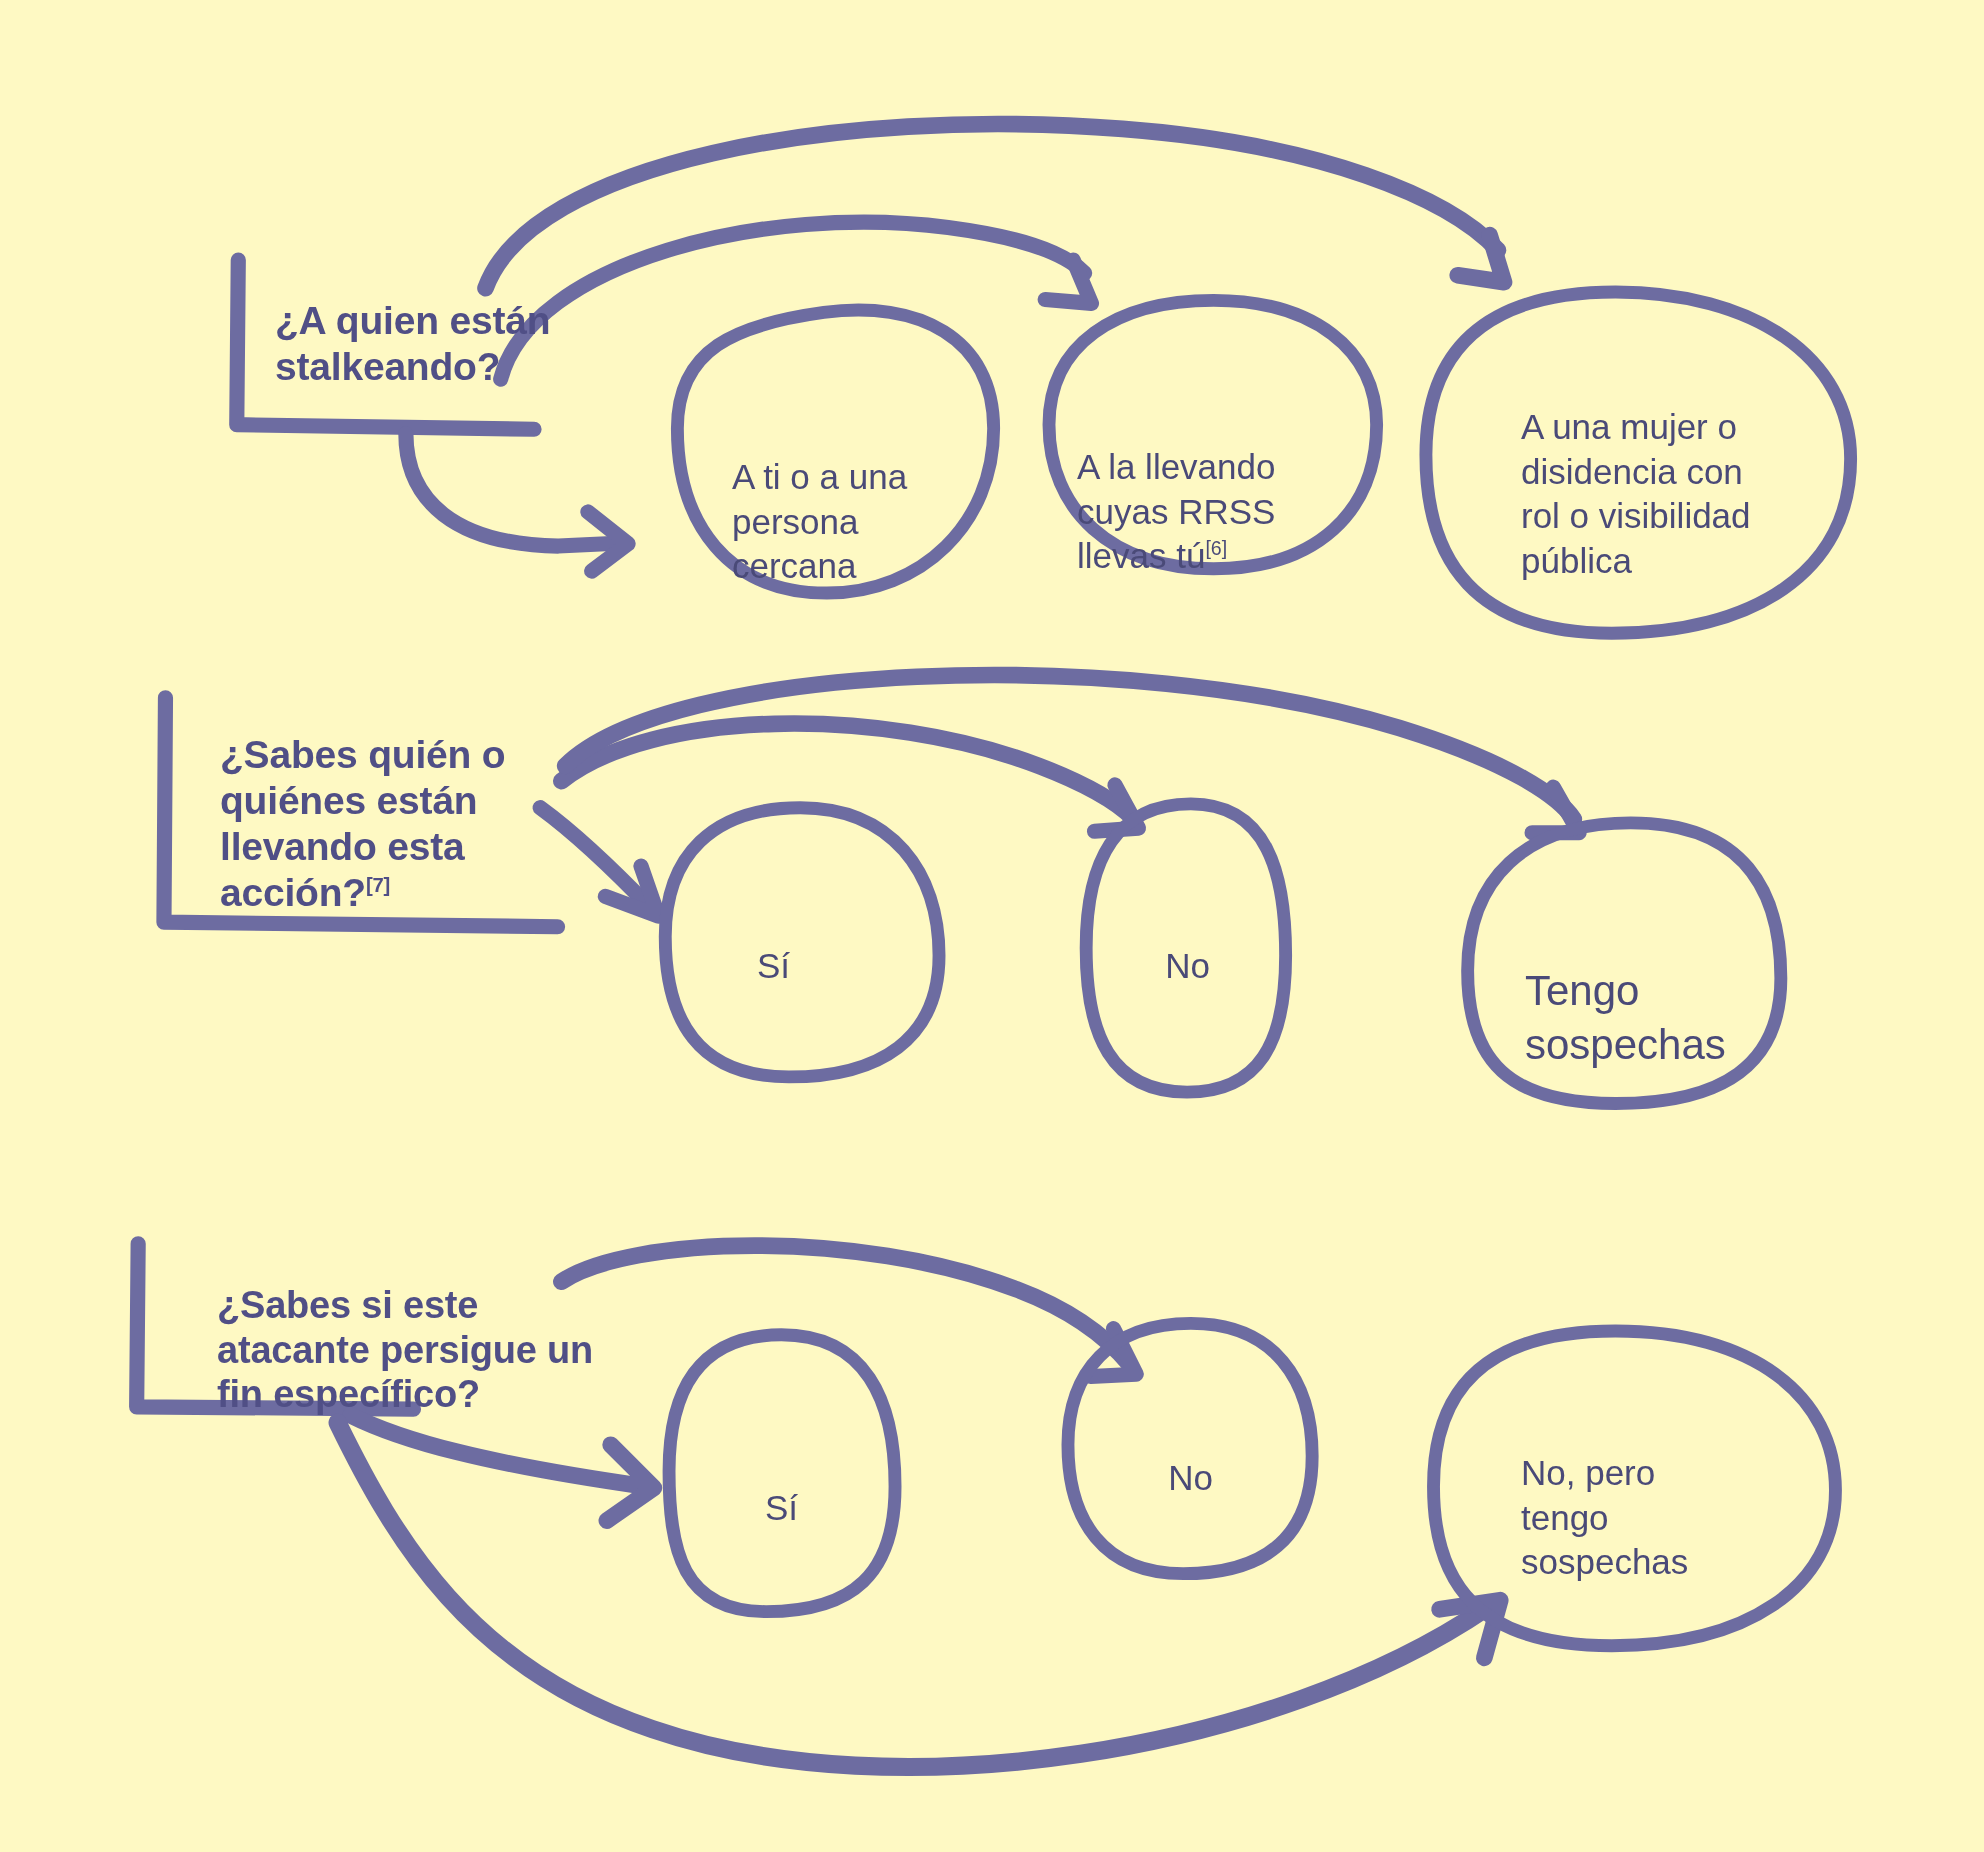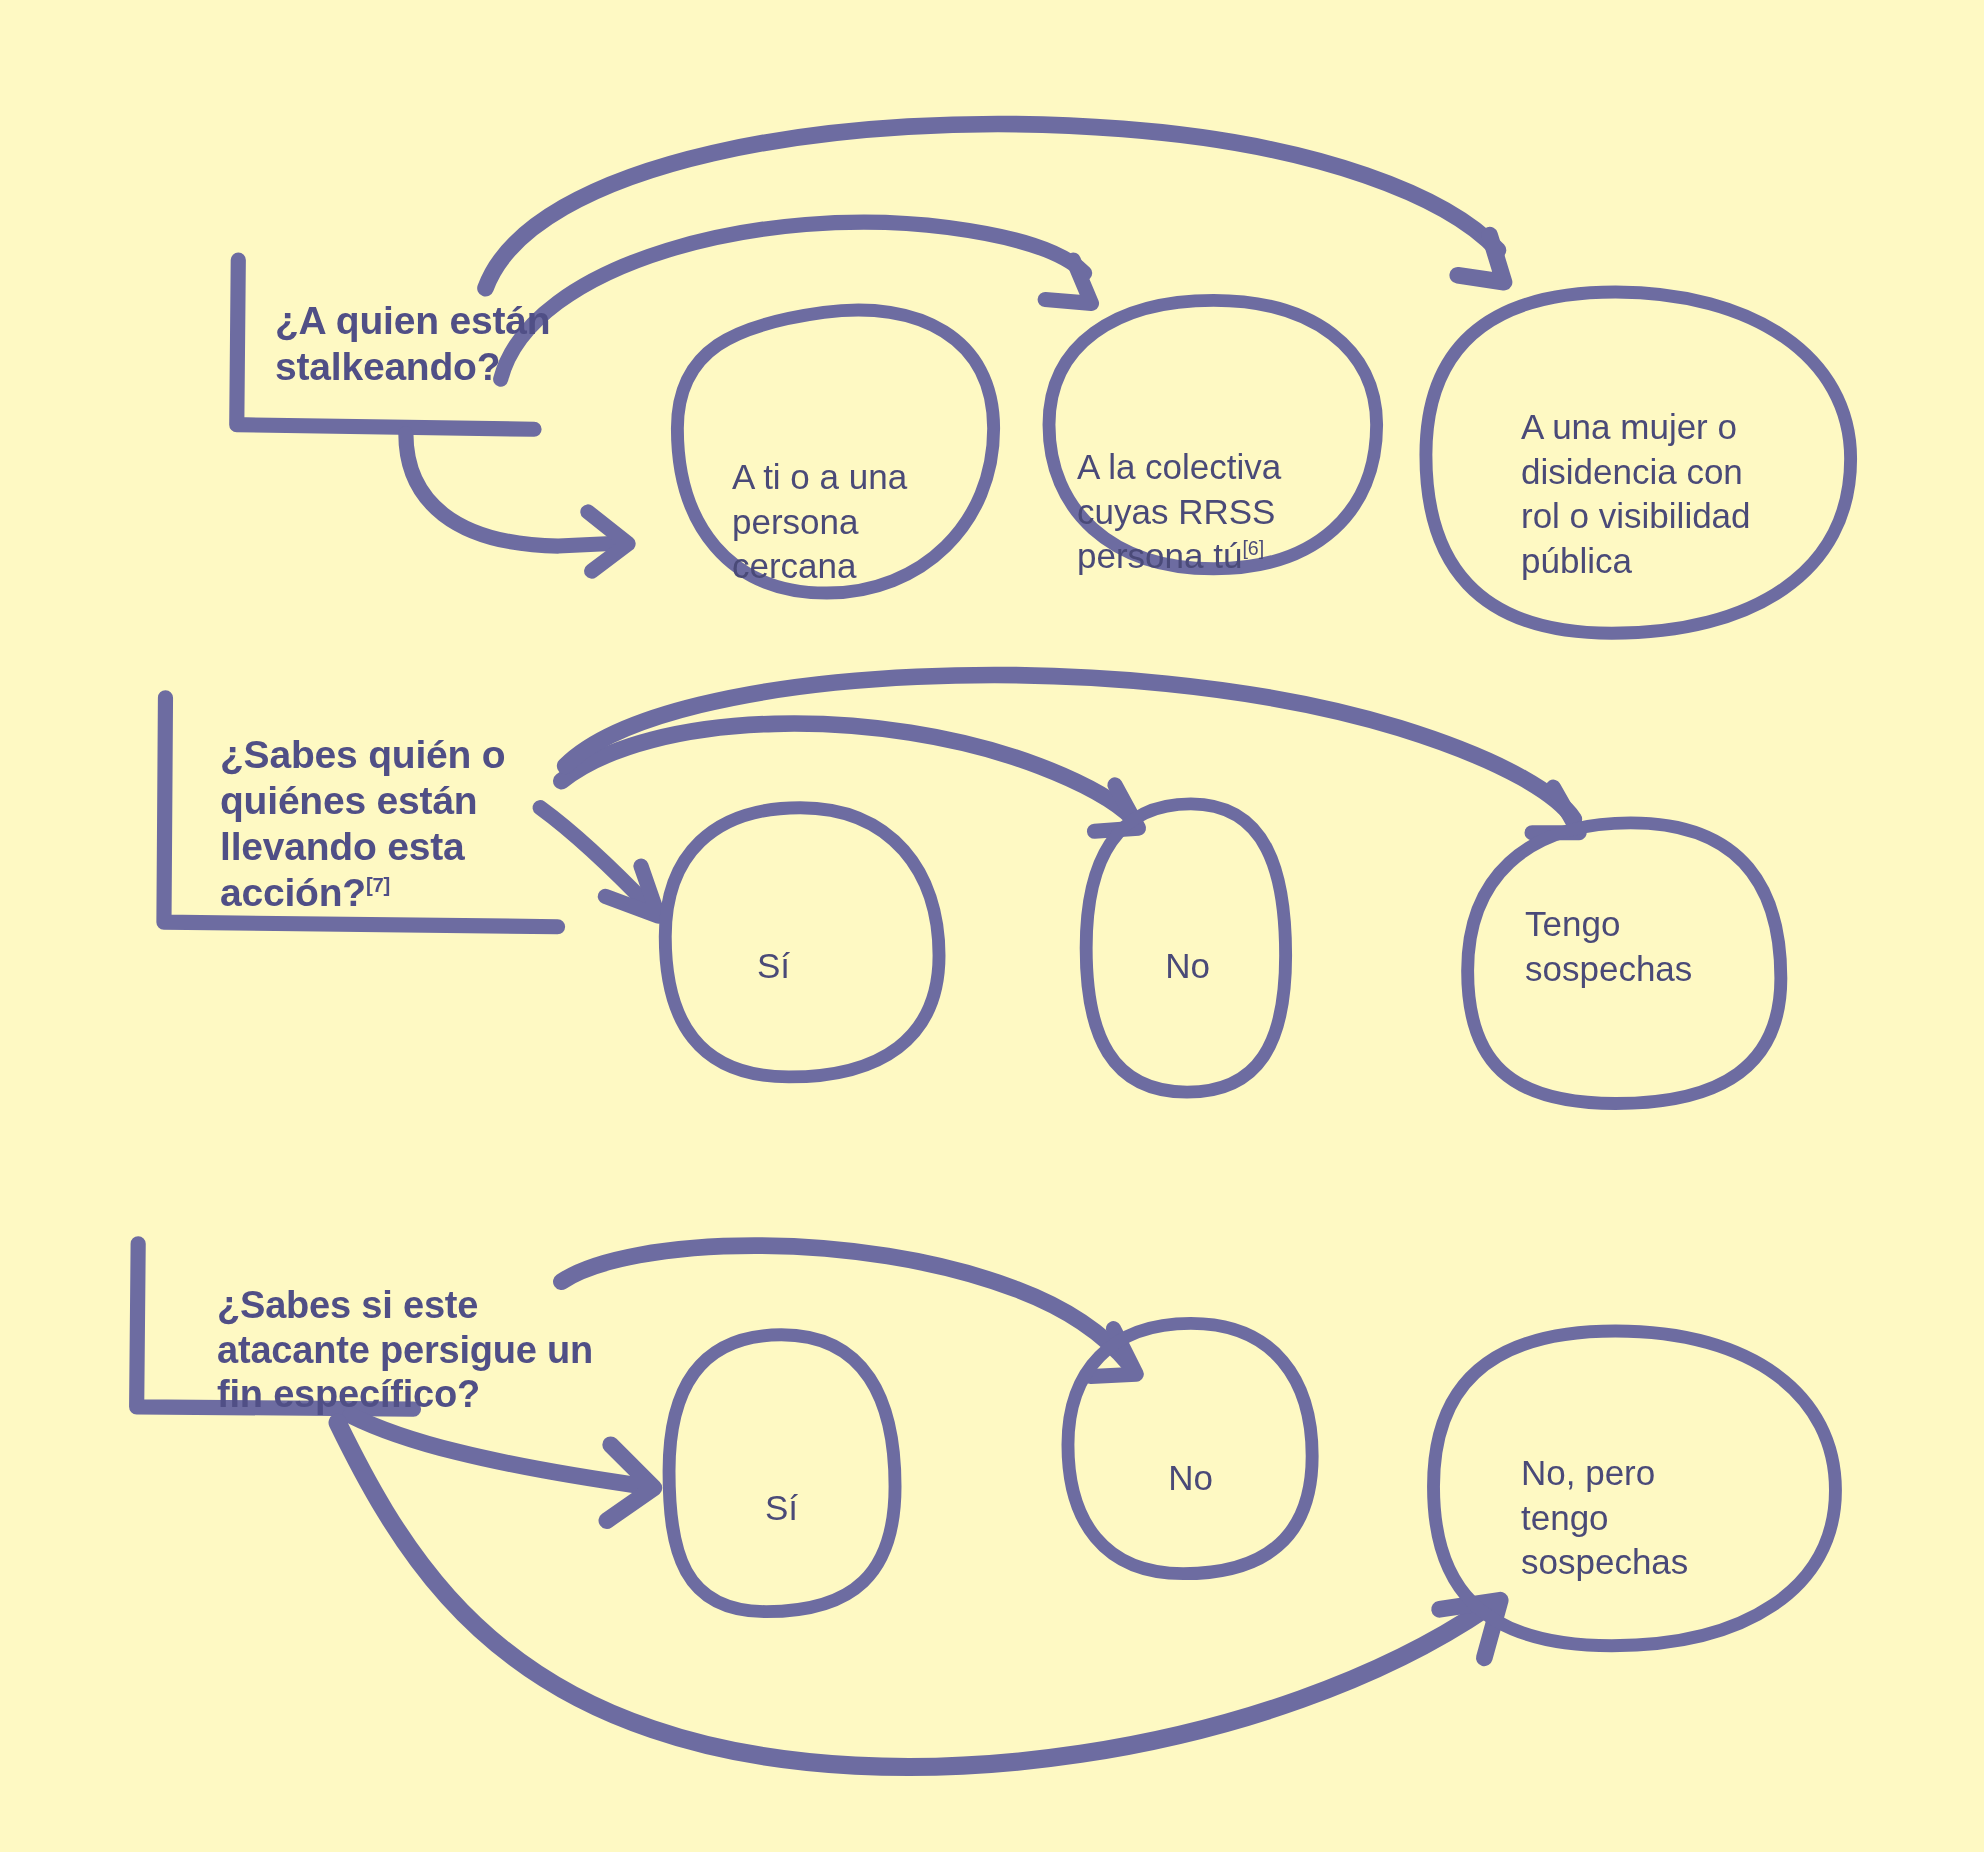--- a/index.html
+++ b/index.html
@@ -122,40 +122,40 @@
 
   <div class="q-text" style="left:275px; top:252px; width:303px; font-size:39px;">
     <span>¿A quien están stalkeando?</span>
   </div>
 
   <div class="bubble-label" style="left:732px; top:410px; width:228px; font-size:35px;">
     <span>A ti o a una persona cercana</span>
   </div>
 
   <div class="bubble-label" style="left:1077px; top:400px; width:250px; font-size:35px;">
-    <span>A la colectiva cuyas RRSS persona tú</span><span class="sup">[6]</span>
+    <span>A la llevando cuyas RRSS llevas tú</span><span class="sup">[6]</span>
   </div>
 
   <div class="bubble-label" style="left:1521px; top:360px; width:235px; font-size:35px;">
     <span>A una mujer o disidencia con rol o visibilidad pública</span>
   </div>
 
   <div class="q-text" style="left:220px; top:686px; width:326px; font-size:39px;">
     <span>¿Sabes quién o quiénes están llevando esta acción?</span><span class="q-sup">[7]</span>
   </div>
 
   <div class="bubble-label center-label" style="left:709px; top:899px; width:129px; font-size:35px;">
     <span>Sí</span>
   </div>
 
   <div class="bubble-label center-label" style="left:1123px; top:899px; width:129px; font-size:35px;">
     <span>No</span>
   </div>
 
-  <div class="bubble-label" style="left:1525px; top:857px; width:212px; font-size:35px;">
+  <div class="bubble-label" style="left:1525px; top:910px; width:212px; font-size:42px;">
     <span>Tengo sospechas</span>
   </div>
 
   <div class="q-text" style="left:184px; top:1238px; width:379px; font-size:38px;margin-left:33px;">
     <span>¿Sabes si este atacante persigue un fin específico?</span>
   </div>
 
   <div class="bubble-label center-label" style="left:717px; top:1441px; width:129px; font-size:35px;">
     <span>Sí</span>
   </div>

